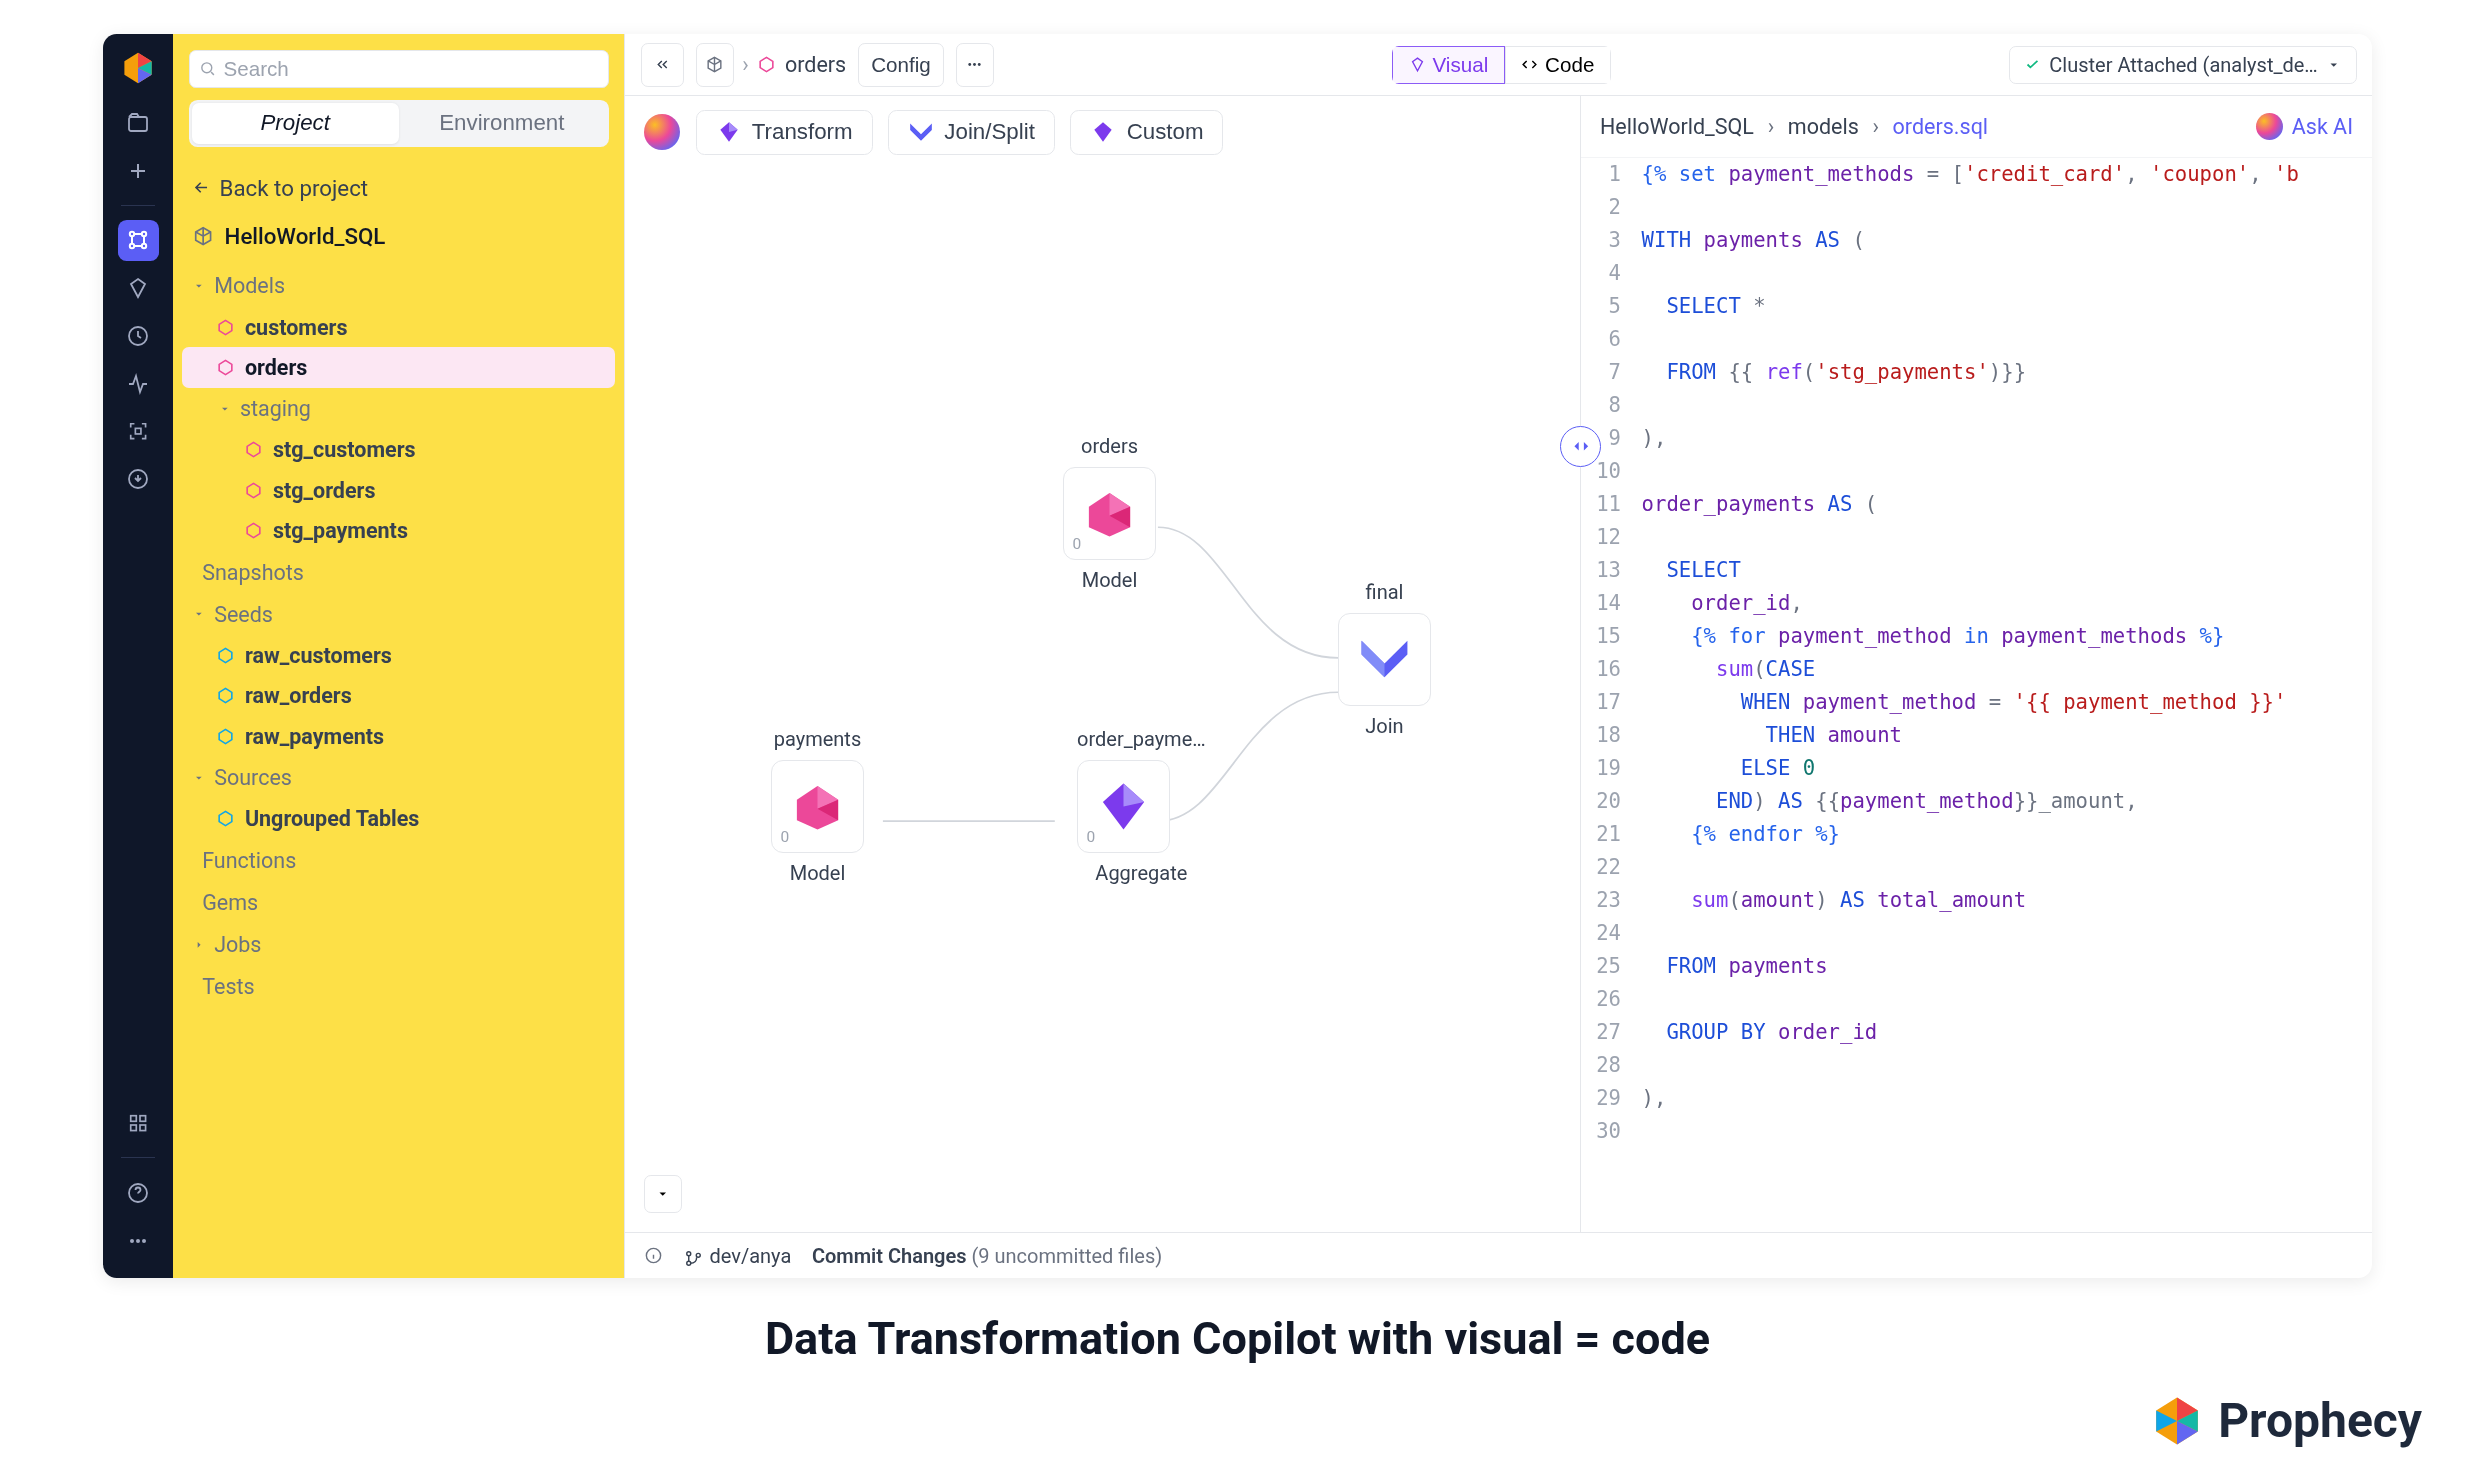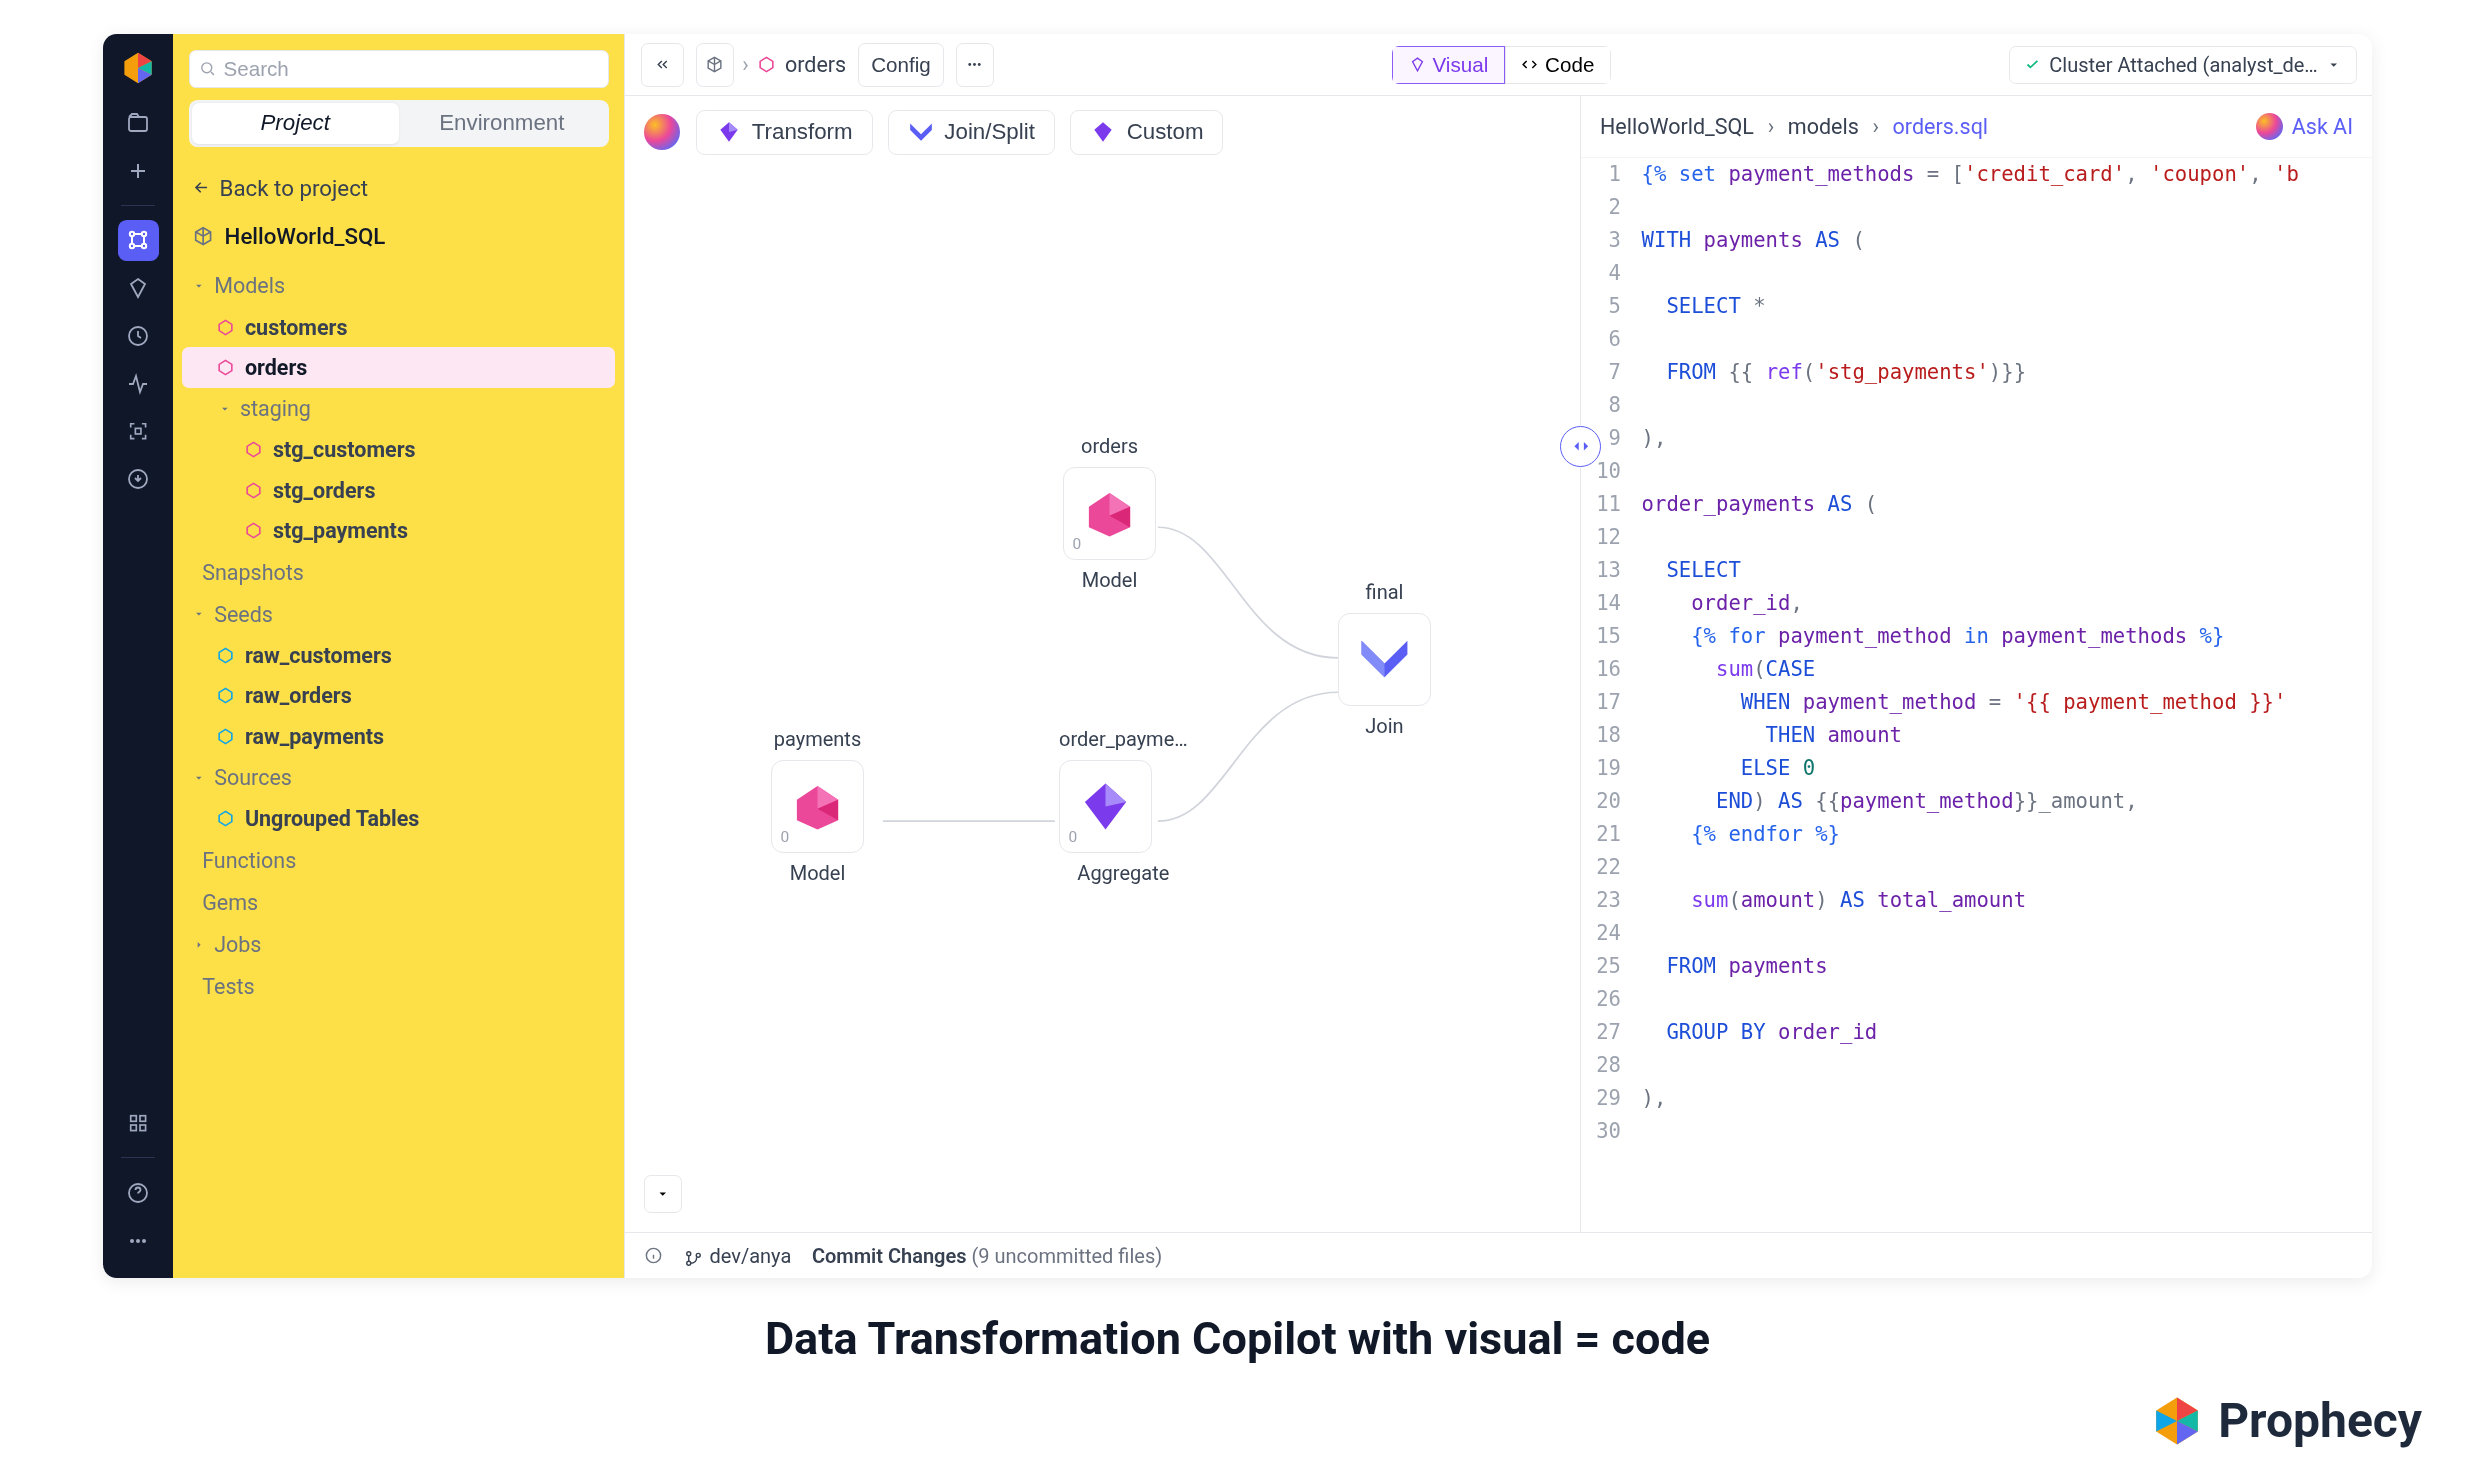--- a/index.html
+++ b/index.html
@@ -405,21 +405,21 @@
                 <svg class="gem-pink" viewBox="0 0 24 24">
                   <polygon points="12,3 21,9 21,18 12,22 3,18 3,9" fill="#ec4899"></polygon>
                   <polygon points="12,3 21,9 12,13" fill="#f472b6"></polygon>
                   <polygon points="12,13 21,9 21,18" fill="#db2777"></polygon>
                 </svg>
                 <span class="node-count">0</span>
               </div>
             <div class="node-label">Model</div>
           </div>
 
-          <div class="node" style="left:434px;top:559px">
+          <div class="node" style="left:452px;top:559px">
             <div class="node-title">order_payme…</div>
             <div class="node-box">
                 <svg class="gem-purple" viewBox="0 0 24 24">
                   <polygon points="12,2 21,10 12,22 3,10" fill="#7c3aed"></polygon>
                   <polygon points="12,2 21,10 12,12" fill="#a78bfa"></polygon>
                 </svg>
                 <span class="node-count">0</span>
               </div>
             <div class="node-label">Aggregate</div>
           </div>

